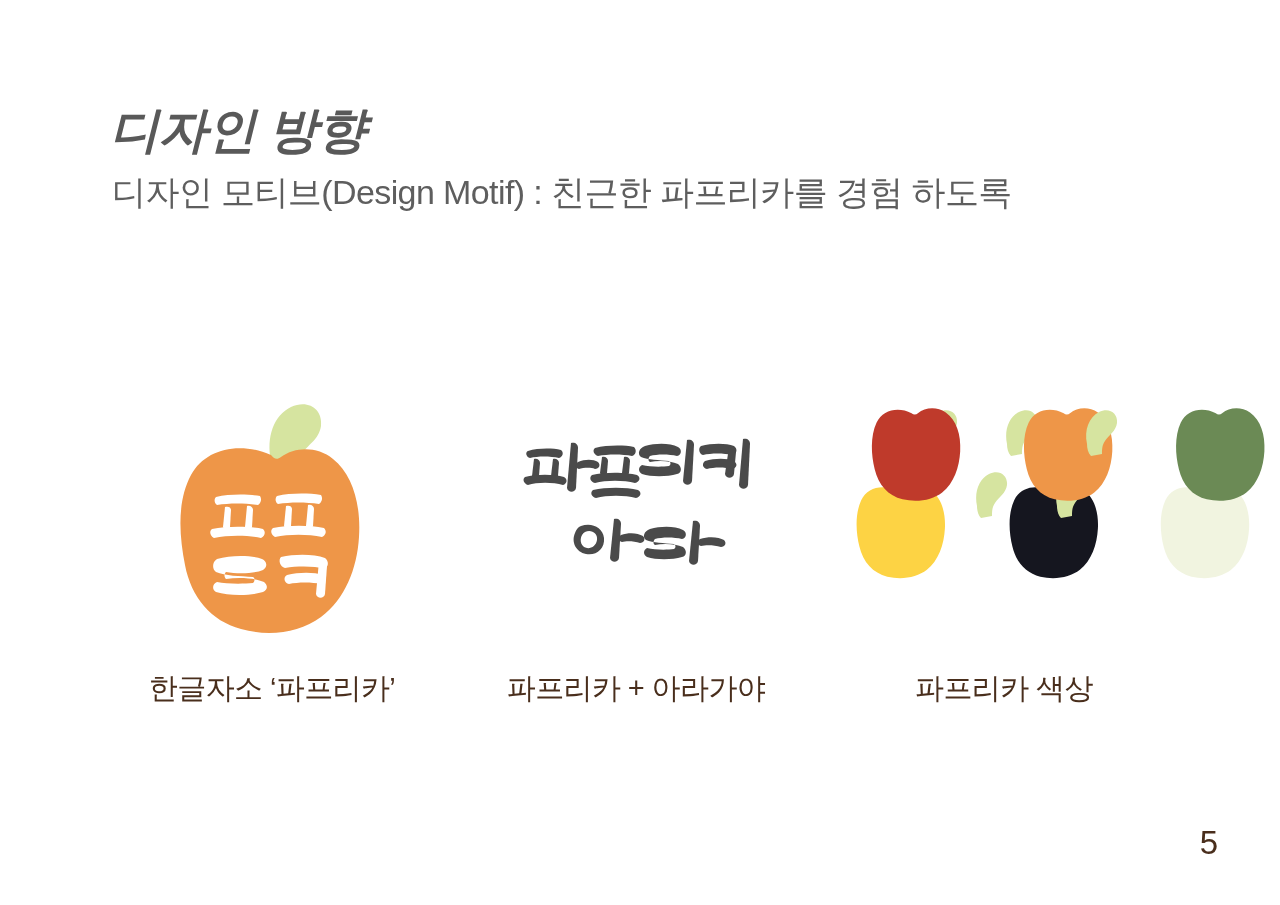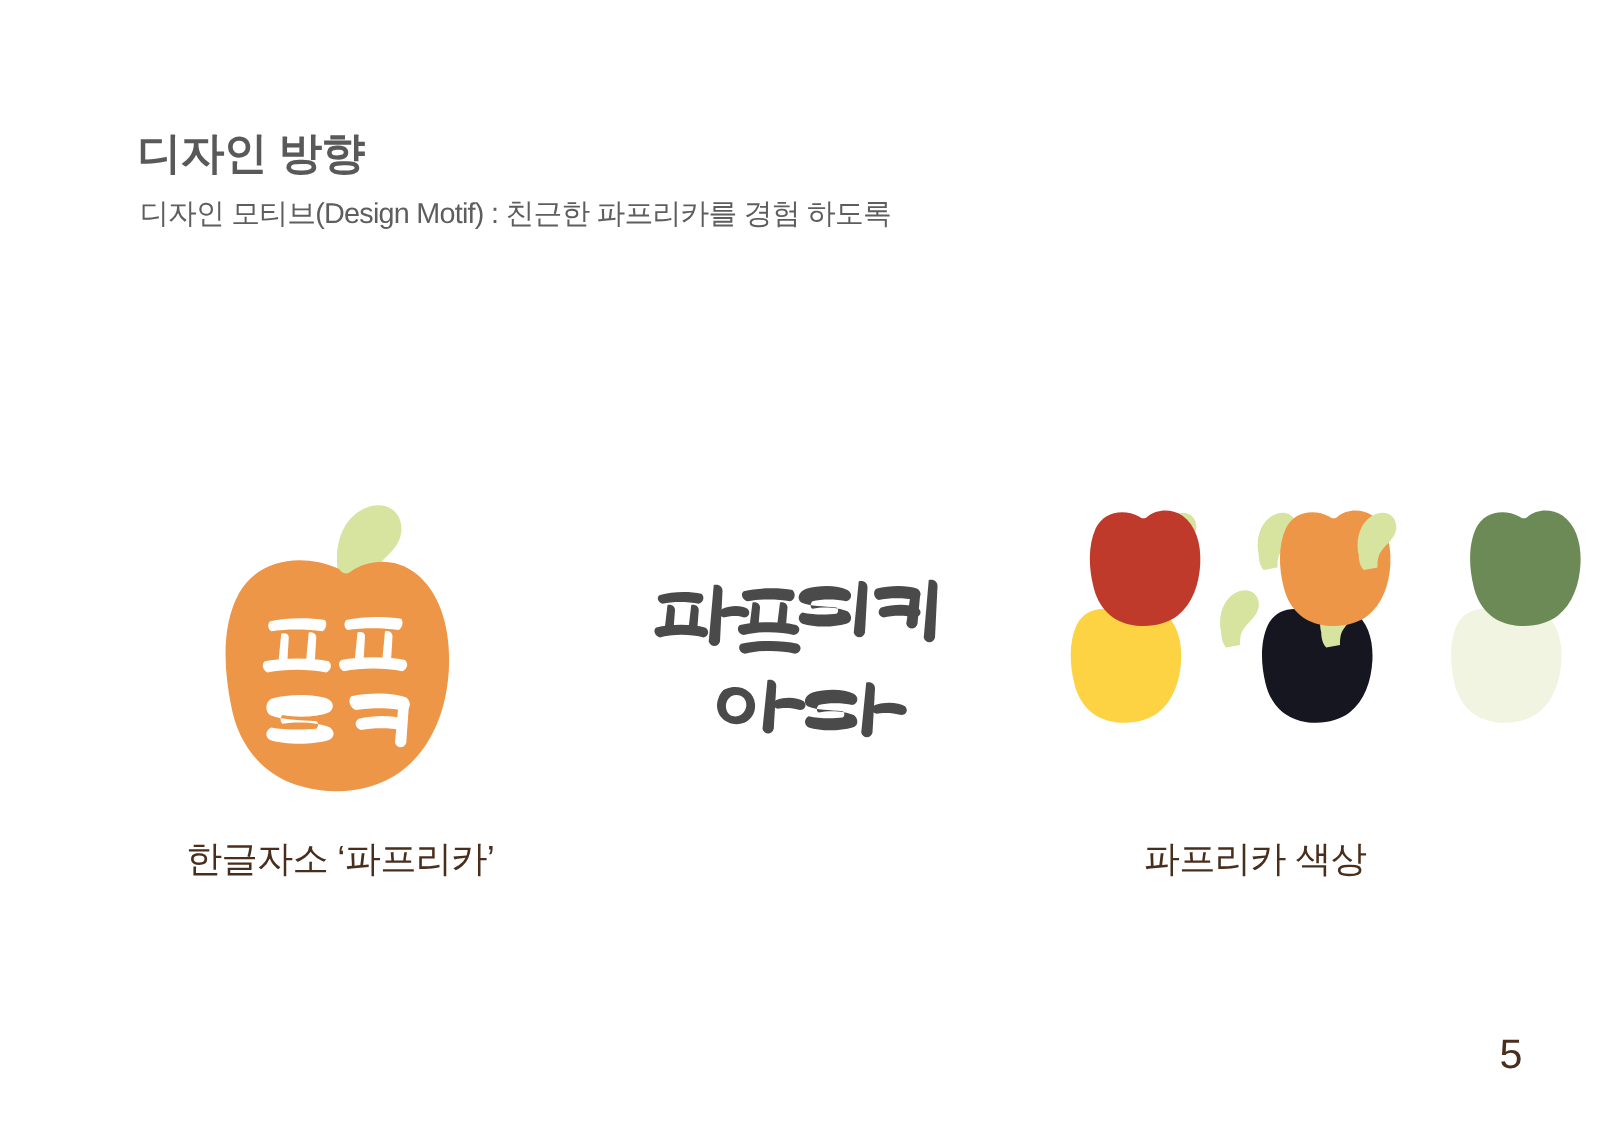--- a/index.html
+++ b/index.html
@@ -20,30 +20,31 @@
   }
 
   
   #heading-block {
     position: absolute;
     left: 110px;
     top: 104px;
     width: 1070px;
   }
   #slide-title {
-    font-size: 35px;
+    font-size: 49px;
     font-weight: 700;
     color: #595959;
     letter-spacing: -0.5px;
     line-height: 1.08;
     margin: 0;
     white-space: nowrap;
+    font-style: italic;
   }
   #slide-subtitle {
-    font-size: 23px;
+    font-size: 34px;
     font-weight: 400;
     color: #5e5e5e;
     letter-spacing: -0.6px;
     line-height: 1.25;
     margin: 14px 0 0 2px;
     white-space: nowrap;
   }
 
   
   #motif-row {
@@ -207,20 +208,21 @@
                      C 153 106, 141 106, 134 108 C 132 110, 132 113, 134 114
                      C 143 112, 155 113, 162 116 C 166 119, 166 125, 161 126
                      C 151 129, 135 129, 126 126 C 122 124, 122 119, 126 117
                      C 134 119, 146 119, 153 118 C 155 117, 155 114, 153 113
                      C 143 112, 132 112, 125 109 C 121 106, 123 100, 129 98 Z"></path>
             <path d="M172 90 C 176 89, 179 91, 179 95 L 177 130 C 176 135, 169 135, 168 130 Z"></path>
             <path d="M179 108 C 188 105, 198 106, 203 109 C 206 112, 204 116, 200 116 C 193 114, 185 114, 180 115 C 176 114, 176 110, 179 108 Z"></path>
           </g>
         </svg>
       </div>
+      <div class="motif-caption">파프리카 + 아라가야</div>
     </div>
 
     <div class="motif-col" id="col-colors">
       <div class="motif-art">
         <svg width="264" height="190" viewBox="0 0 264 190" role="img">
           <defs>
 
             <g id="pepper-body">
               <path d="M46 18
                        C 31 10, 14 14, 7 29

